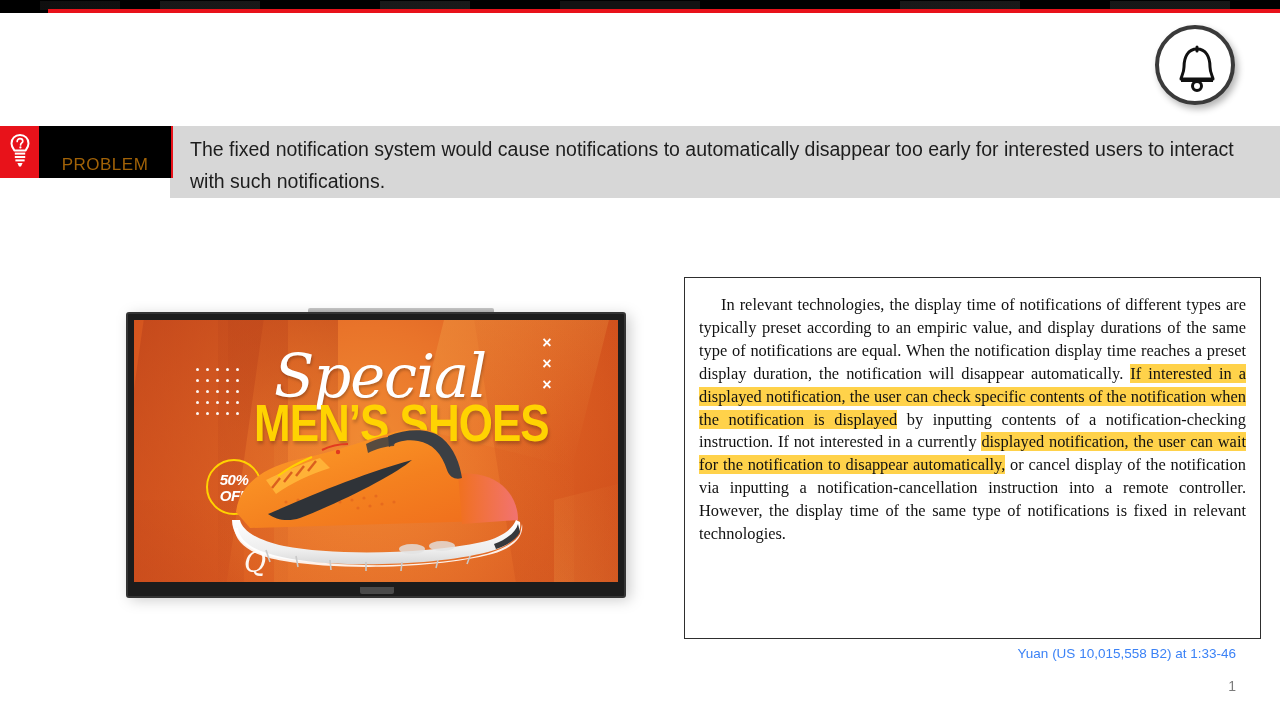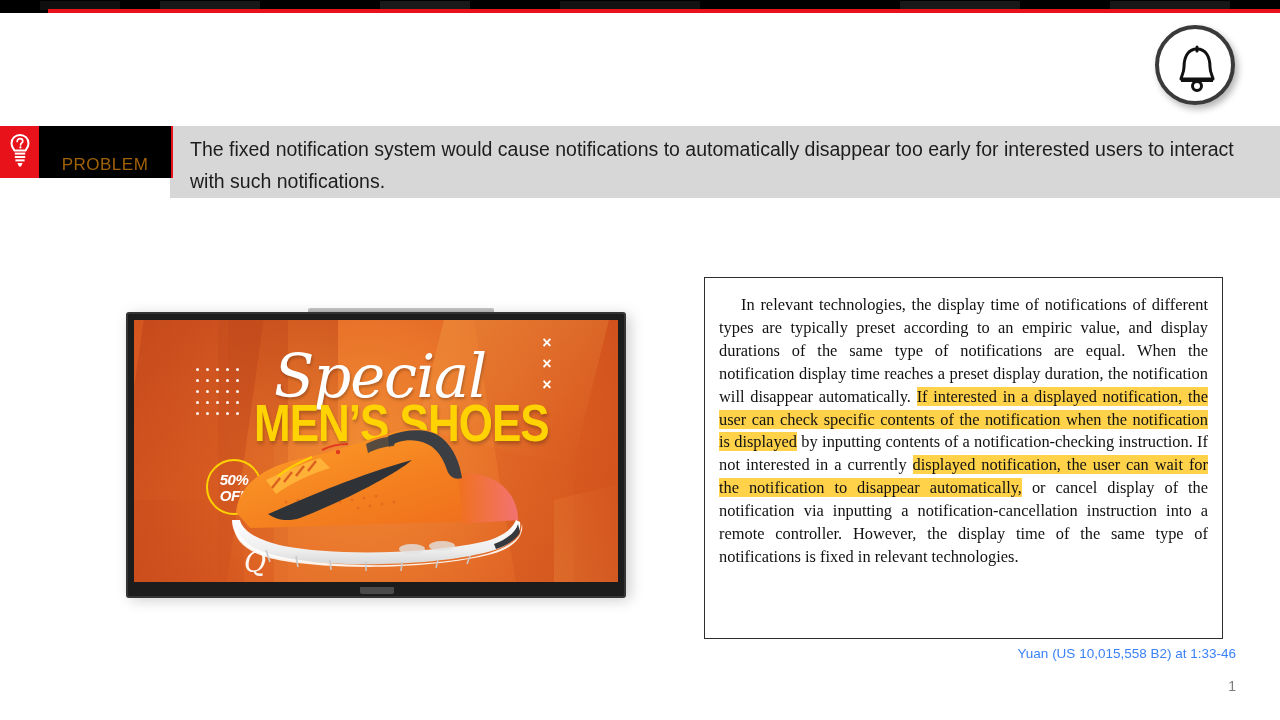--- a/index.html
+++ b/index.html
@@ -241,22 +241,22 @@
     color: #fff; font-family: "DejaVu Serif", serif; font-style: italic;
     font-size: 27px; opacity: .95;
   }
 
   
   .shoe { position: absolute; left: 92px; top: 96px; width: 330px; height: 165px; }
 
   
   .patent-box {
     position: absolute;
-    left: 704px; top: 277px;
-    width: 519px; height: 362px;
+    left: 684px; top: 277px;
+    width: 577px; height: 362px;
     background: #ffffff;
     border: 1.5px solid #2e2e2e;
     padding: 16px 14px 22px 14px;
   }
   .patent-text {
     font-family: "Liberation Serif", serif;
     font-size: 16.4px;
     line-height: 22.9px;
     color: #111111;
     text-align: justify;

